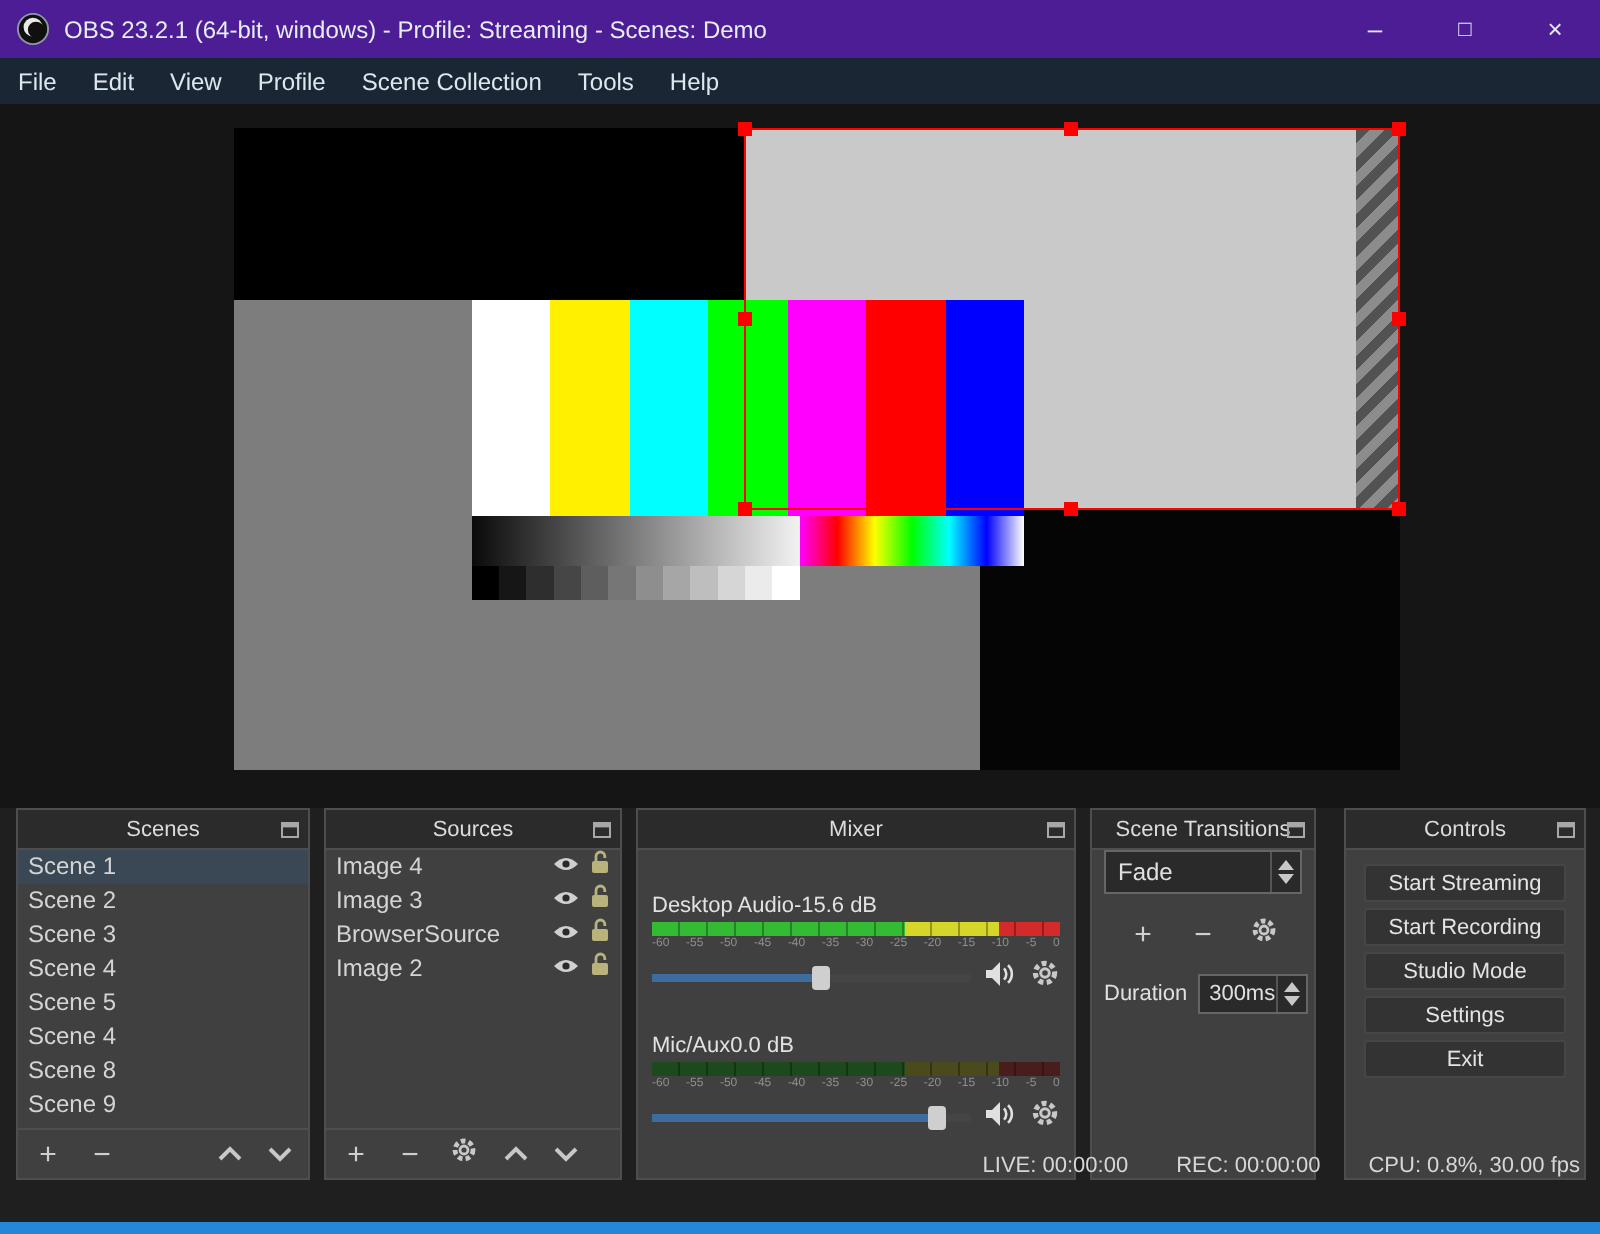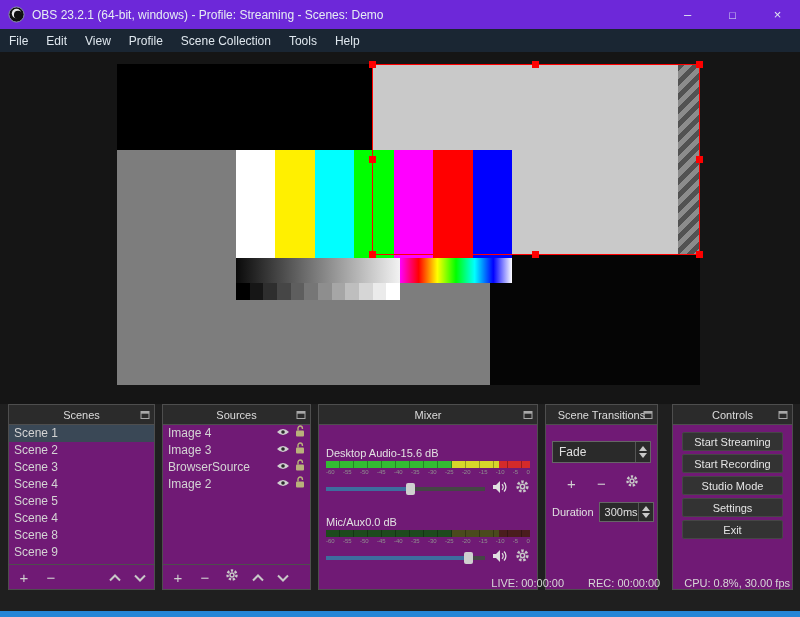--- a/index.html
+++ b/index.html
@@ -1,21 +1,21 @@
 <!DOCTYPE html>
 <html><head>
 <meta charset="utf-8">
 <style>
   * { box-sizing: border-box; margin: 0; padding: 0; }
   html,body { background:#000; }
   body { font-family: "Liberation Sans", "DejaVu Sans", sans-serif; }
   .window { position:relative; width:800px; height:617px; background:#1f1f1f; overflow:hidden; }
 
   
-  .titlebar { position:absolute; top:0; left:0; right:0; height:29px; background:#6d28d9; display:flex; align-items:center; color:#e6edf3; }
+  .titlebar { position:absolute; top:0; left:0; right:0; height:29px; background:#4c1d95; display:flex; align-items:center; color:#e6edf3; }
   .app-icon { margin:0 7px 0 8px; display:flex; }
   .title-text { flex:1; font-size:12px; white-space:nowrap; overflow:hidden; }
   .win-btns { display:flex; height:100%; }
   .win-btn { width:45px; height:100%; display:flex; align-items:center; justify-content:center; font-size:13px; color:#e2eaf1; }
   .win-btn.max { font-size:11px; }
 
   
   .menubar { position:absolute; top:29px; left:0; right:0; height:23px; background:#1a2633; display:flex; align-items:center; color:#dfe7ee; font-size:12px; }
   .menu-item { padding:0 9px; height:100%; display:flex; align-items:center; }
 
@@ -40,21 +40,21 @@
       #5e5e5e 33.3% 41.6%,#767676 41.6% 50%,#8e8e8e 50% 58.3%,#a6a6a6 58.3% 66.6%,
       #bebebe 66.6% 75%,#d6d6d6 75% 83.3%,#ebebeb 83.3% 91.6%,#fff 91.6% 100%); }
   .sel-overlay { left:255px; top:0; width:328px; height:191px; border:1px solid #ff0000; z-index:10; }
   .handle { position:absolute; width:7px; height:7px; background:#ff0000; }
   .h-tl{left:-4px;top:-4px} .h-tm{left:calc(50% - 4px);top:-4px} .h-tr{right:-4px;top:-4px}
   .h-ml{left:-4px;top:calc(50% - 4px)} .h-mr{right:-4px;top:calc(50% - 4px)}
   .h-bl{left:-4px;bottom:-4px} .h-bm{left:calc(50% - 4px);bottom:-4px} .h-br{right:-4px;bottom:-4px}
 
   
   .panels { position:absolute; top:404px; left:0; right:0; height:187px; }
-  .panel { position:absolute; top:0; height:186px; background:#701a75; border:1px solid #4e4e4e; display:flex; flex-direction:column; }
+  .panel { position:absolute; top:0; height:186px; background:#404040; border:1px solid #4e4e4e; display:flex; flex-direction:column; }
   .p-scenes{left:8px;width:147px} .p-sources{left:162px;width:149px} .p-mixer{left:318px;width:220px}
   .p-transitions{left:545px;width:113px} .p-controls{left:672px;width:121px}
   .panel-header { height:20px; background:#2b2b2b; border-bottom:1px solid #4e4e4e; display:flex; align-items:center; justify-content:center; position:relative; color:#dcdcdc; font-size:11px; flex:0 0 auto; }
   .dock-btn { position:absolute; right:4px; top:5px; display:flex; }
   .panel-body { flex:1; overflow:hidden; position:relative; }
   .panel-toolbar { height:25px; border-top:1px solid #4e4e4e; display:flex; align-items:center; padding:0 8px; gap:13px; color:#cfcfcf; flex:0 0 auto; }
   .tb-glyph { font-size:15px; line-height:1; width:14px; text-align:center; }
   .push-right { margin-left:auto; }
 
   .list-row { height:17px; line-height:17px; padding-left:5px; font-size:12px; color:#d4d4d4; white-space:nowrap; }
@@ -74,21 +74,21 @@
       repeating-linear-gradient(90deg, rgba(0,0,0,0) 0 13px, rgba(0,0,0,.3) 13px 14px),
       linear-gradient(90deg,#1d4a1d 0 62%,#4a4a1d 62% 85%,#4a1d1d 85% 100%); }
   .scale-row { display:flex; justify-content:space-between; font-size:6px; color:#8f8f8f; margin-top:1px; }
   .slider-row { display:flex; align-items:center; gap:7px; margin:4px 0 7px; }
   .slider { flex:1; height:14px; position:relative; }
   .slider .track { position:absolute; left:0; right:0; top:5px; height:4px; background:#454545; }
   .slider .fill { position:absolute; left:0; top:5px; height:4px; background:#3d6d9e; }
   .slider .sl-handle { position:absolute; top:1px; width:9px; height:12px; background:#cfcfcf; border-radius:2px; }
 
   
-  .trans-body { padding:16px 6px; }
+  .trans-body { padding:0 6px; }
   .combo { height:22px; background:#2a2a2a; border:1px solid #666; display:flex; align-items:center; font-size:12px; color:#e0e0e0; }
   .combo-val { flex:1; padding-left:6px; }
   .spin-col { width:15px; height:100%; display:flex; flex-direction:column; align-items:center; justify-content:center; gap:2px; border-left:1px solid #555; }
   .tri-up { width:0; height:0; border-left:4px solid transparent; border-right:4px solid transparent; border-bottom:5px solid #c8c8c8; }
   .tri-down { width:0; height:0; border-left:4px solid transparent; border-right:4px solid transparent; border-top:5px solid #c8c8c8; }
   .trans-btns { display:flex; justify-content:center; align-items:center; gap:16px; margin:11px 0 10px; color:#d0d0d0; }
   .duration-row { display:flex; align-items:center; gap:5px; font-size:11px; color:#e0e0e0; }
   .spinbox { flex:1; height:20px; background:#2a2a2a; border:1px solid #666; display:flex; align-items:center; font-size:11px; }
   .spin-val { flex:1; padding-left:5px; }
 

